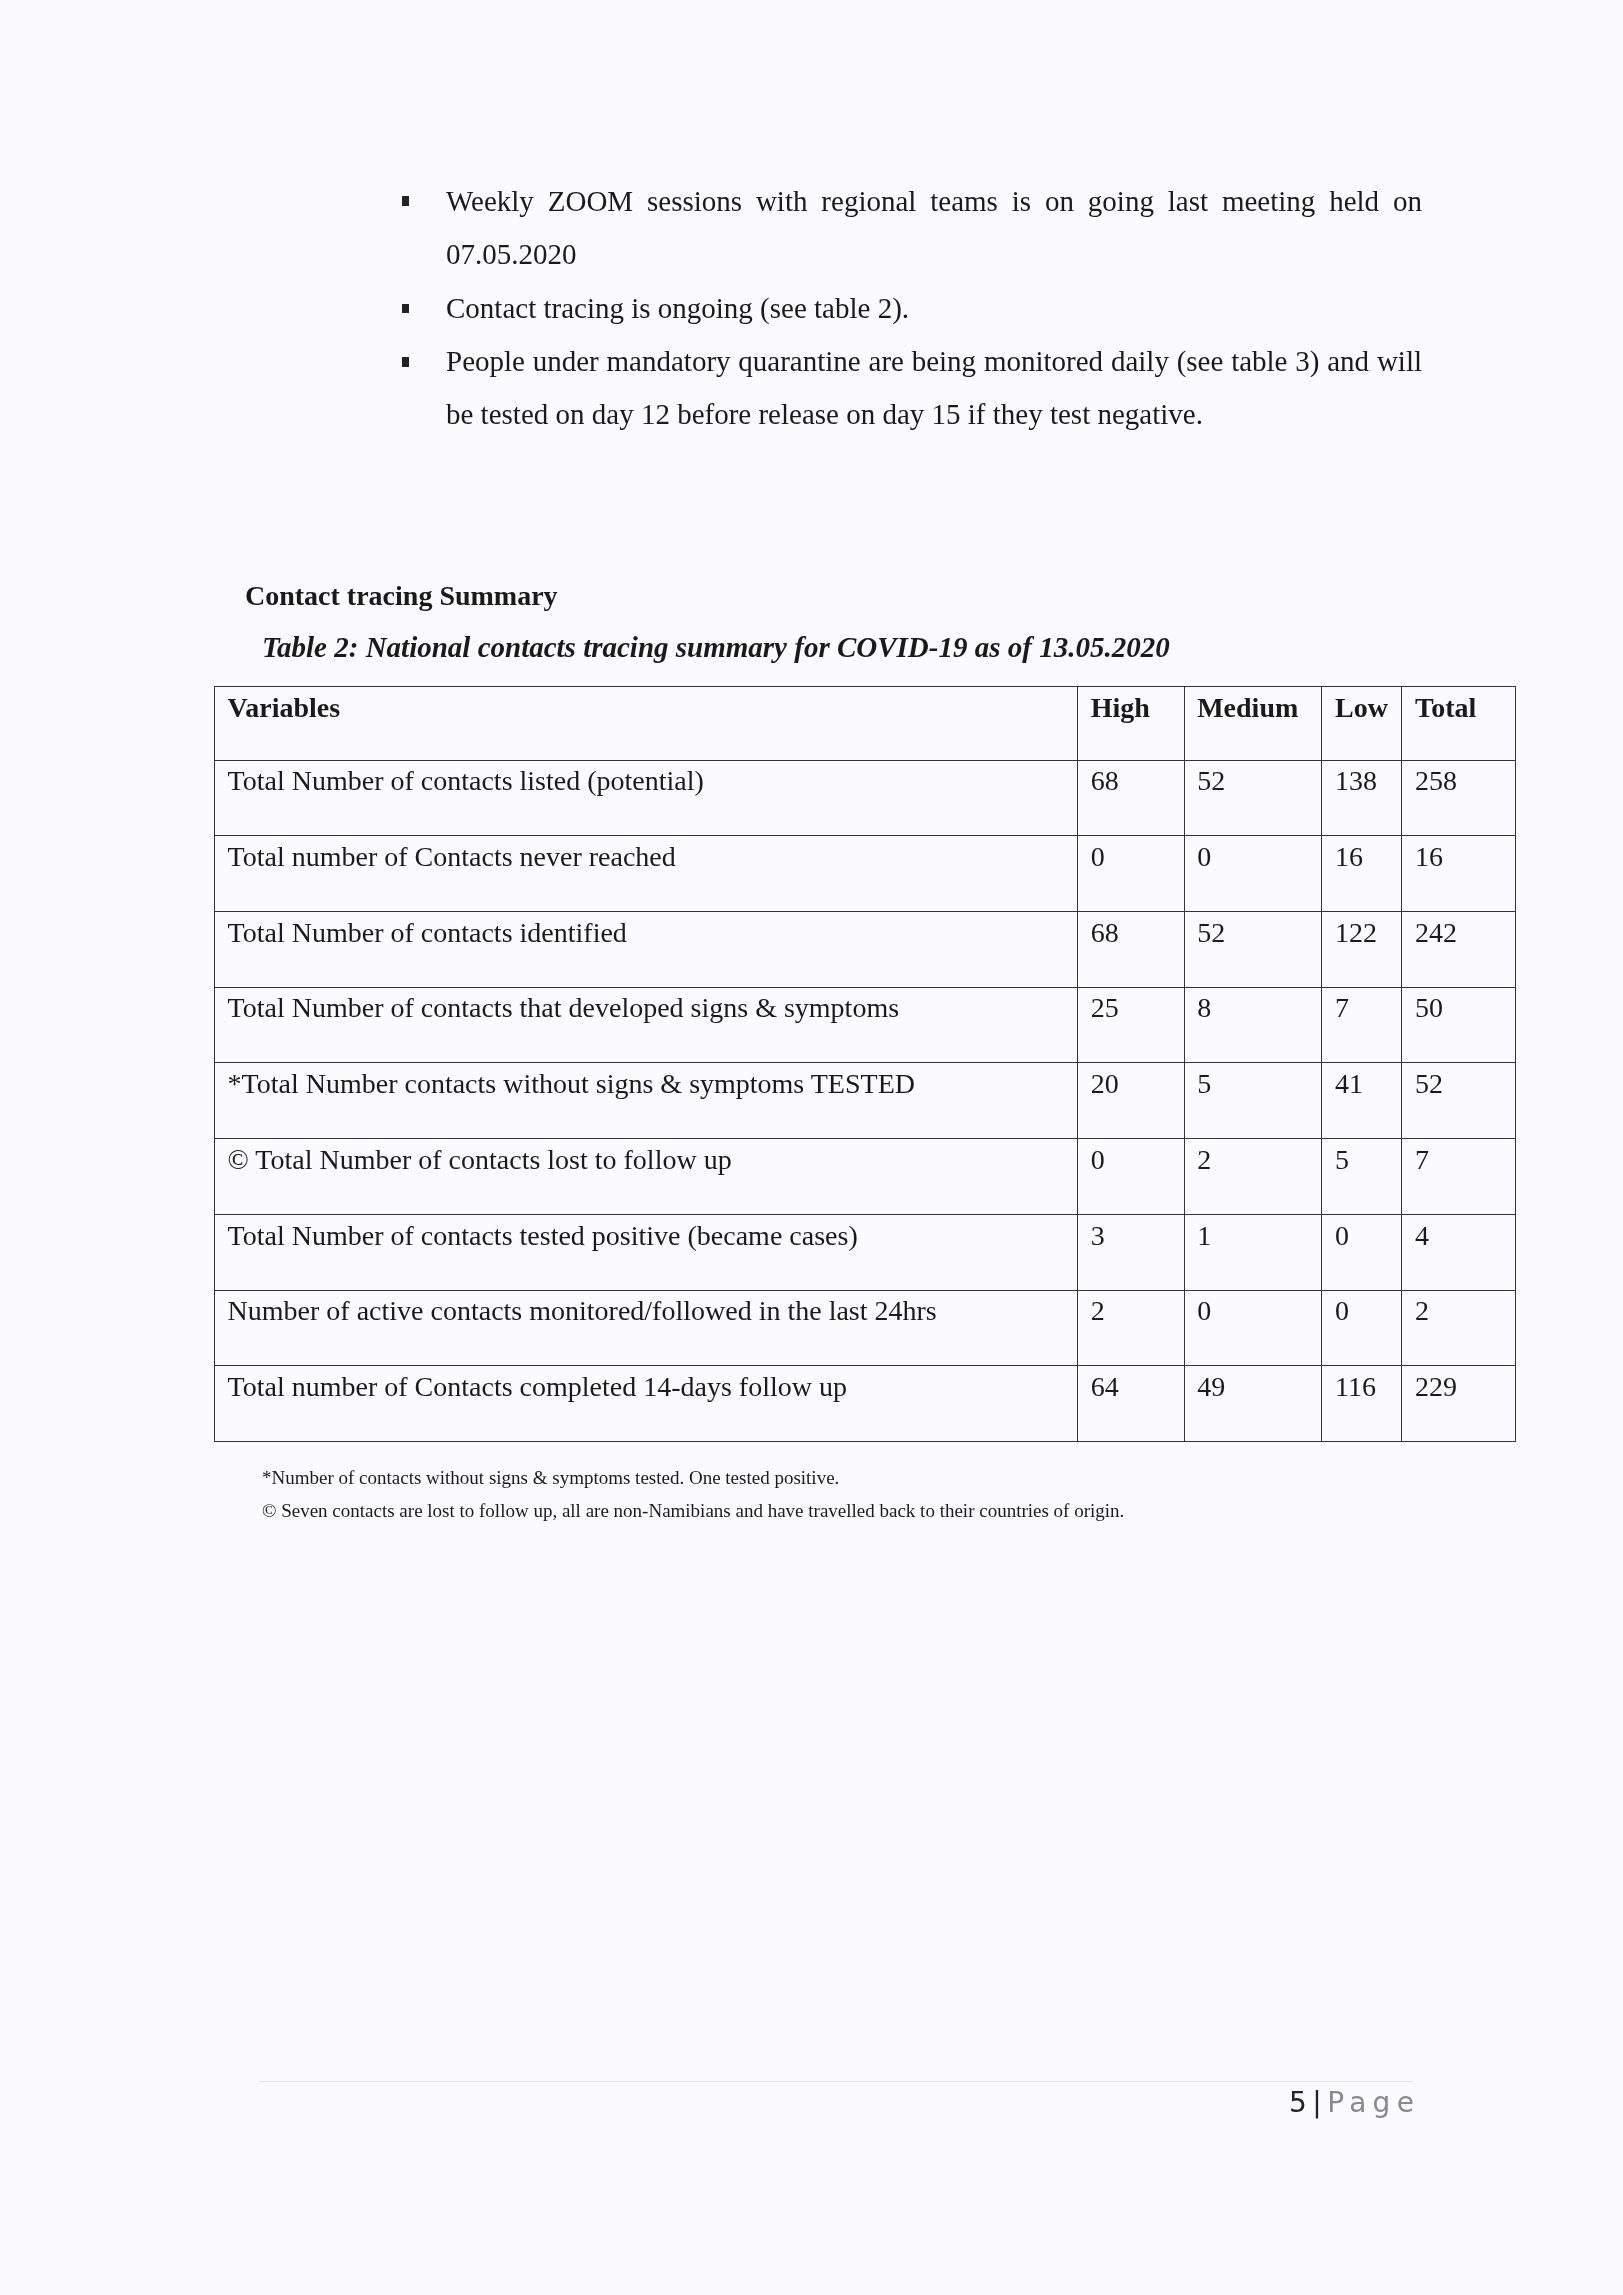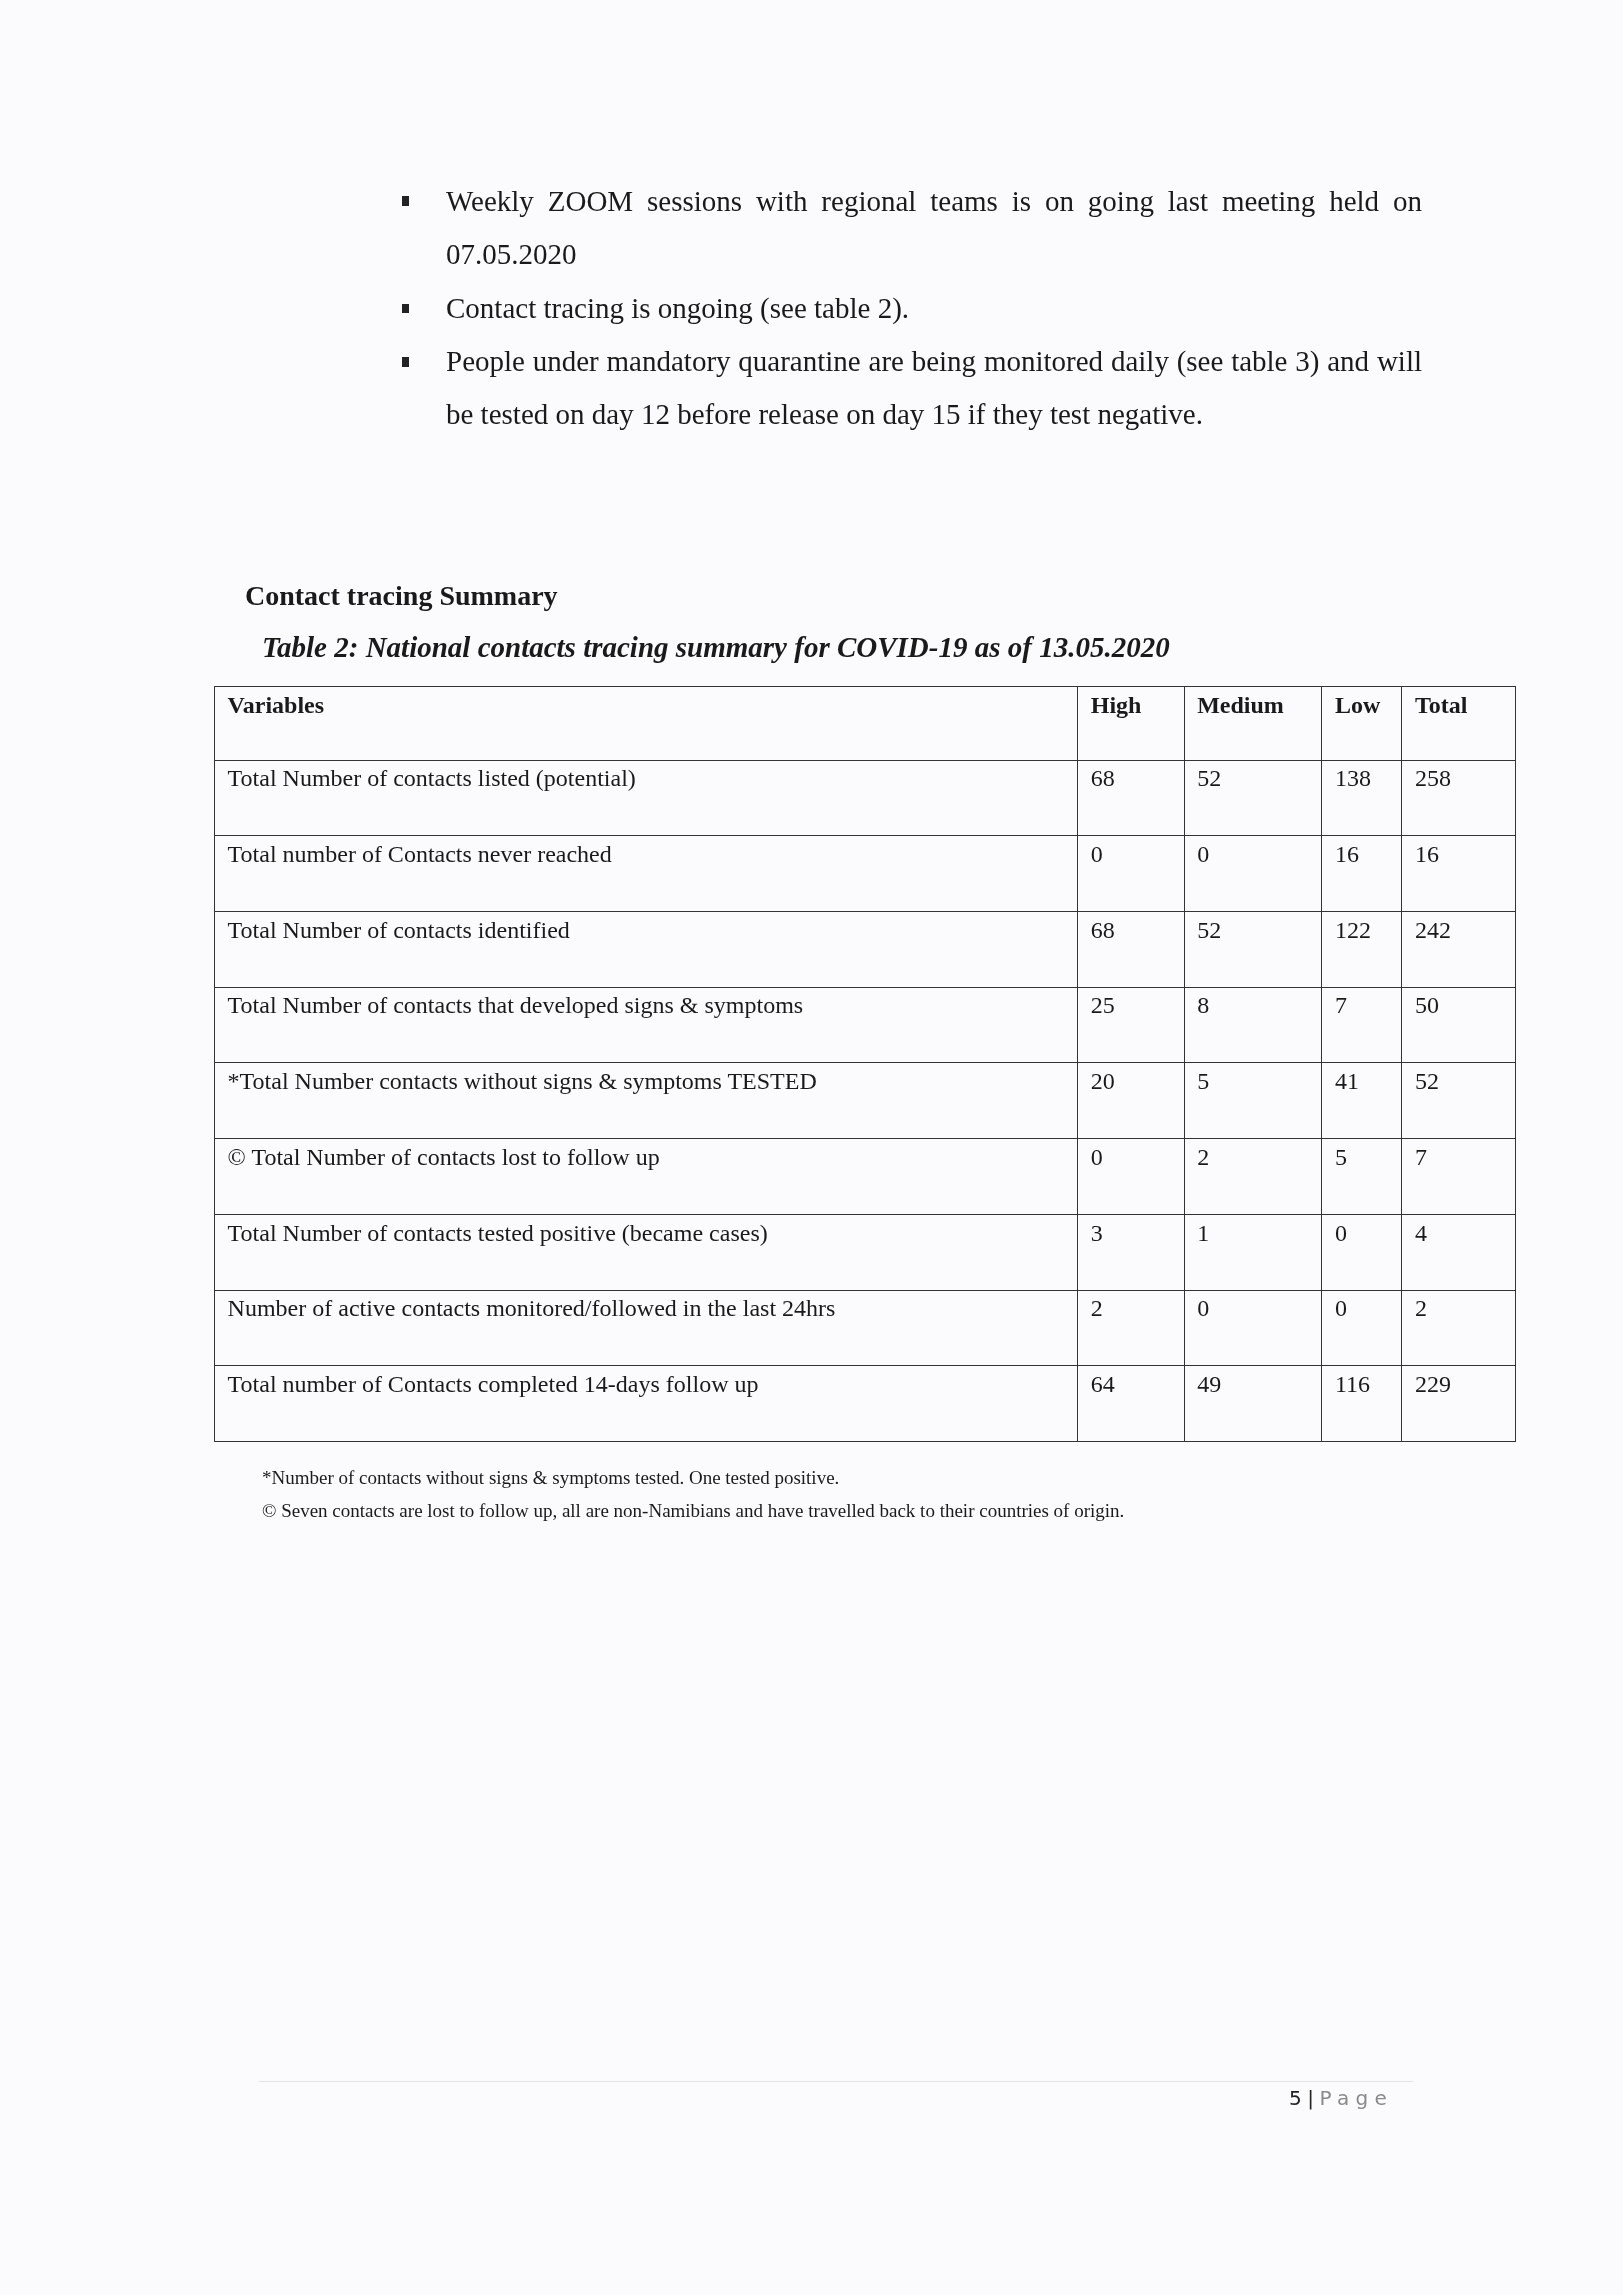--- a/index.html
+++ b/index.html
@@ -52,21 +52,21 @@
     font-size: 29px;
     font-weight: bold;
     font-style: italic;
   }
   table.contacts {
     position: absolute;
     left: 214px;
     top: 686px;
     width: 1302px;
     border-collapse: collapse;
-    font-size: 24px;
+    font-size: 28px;
   }
   table.contacts th, table.contacts td {
     border: 1.6px solid #333;
     vertical-align: top;
     text-align: left;
     padding: 4.7px 12.6px 0 12.6px;
     height: 70px;
   }
   table.contacts th { font-weight: bold; height: 68px; }
   table.contacts .col-var { width: 827px; }
@@ -88,21 +88,21 @@
     top: 2081px;
     width: 1154px;
     height: 0;
     border-top: 1.6px solid #e4e4e8;
   }
   .page-number {
     position: absolute;
     left: 1289px;
     top: 2086px;
     font-family: "DejaVu Sans", sans-serif;
-    font-size: 20px;
+    font-size: 28px;
     letter-spacing: 0.8px;
   }
   .page-number .num { color: #222; }
   .page-number .sep { color: #222; margin: 0 4.7px; }
   .page-number .word { color: #8a8a8a; letter-spacing: 6.3px; }
 </style>
 </head>
 <body>
 
 <ul class="bullets">

